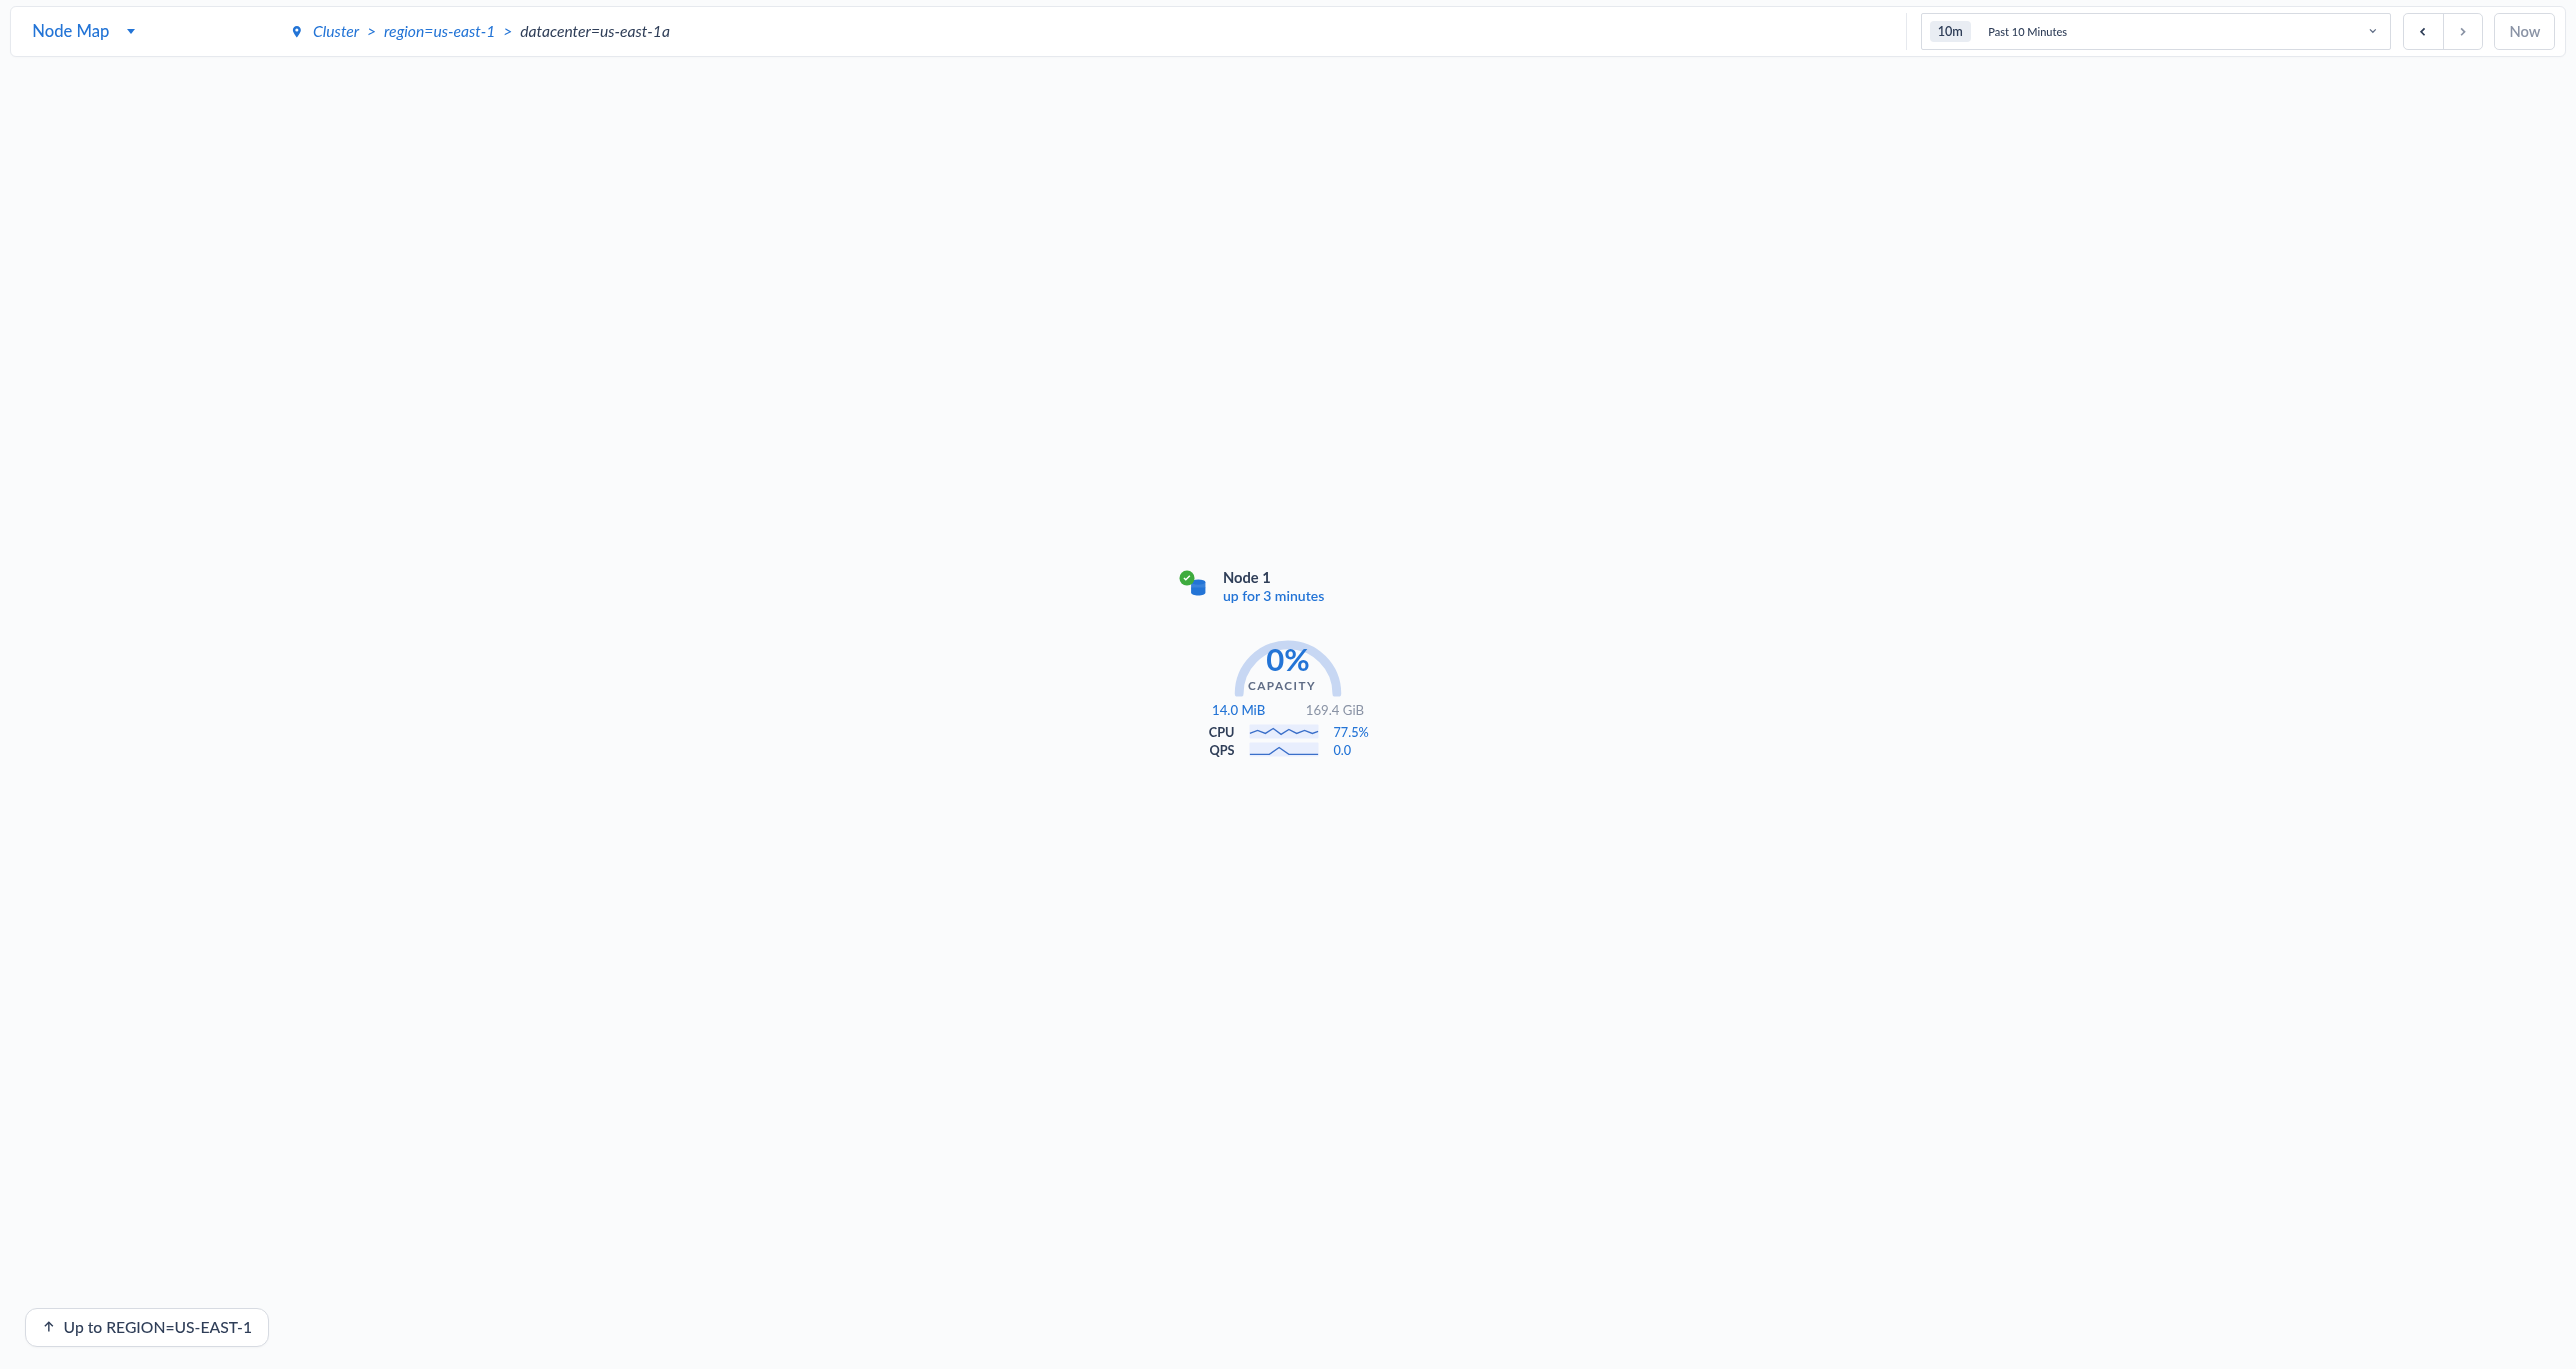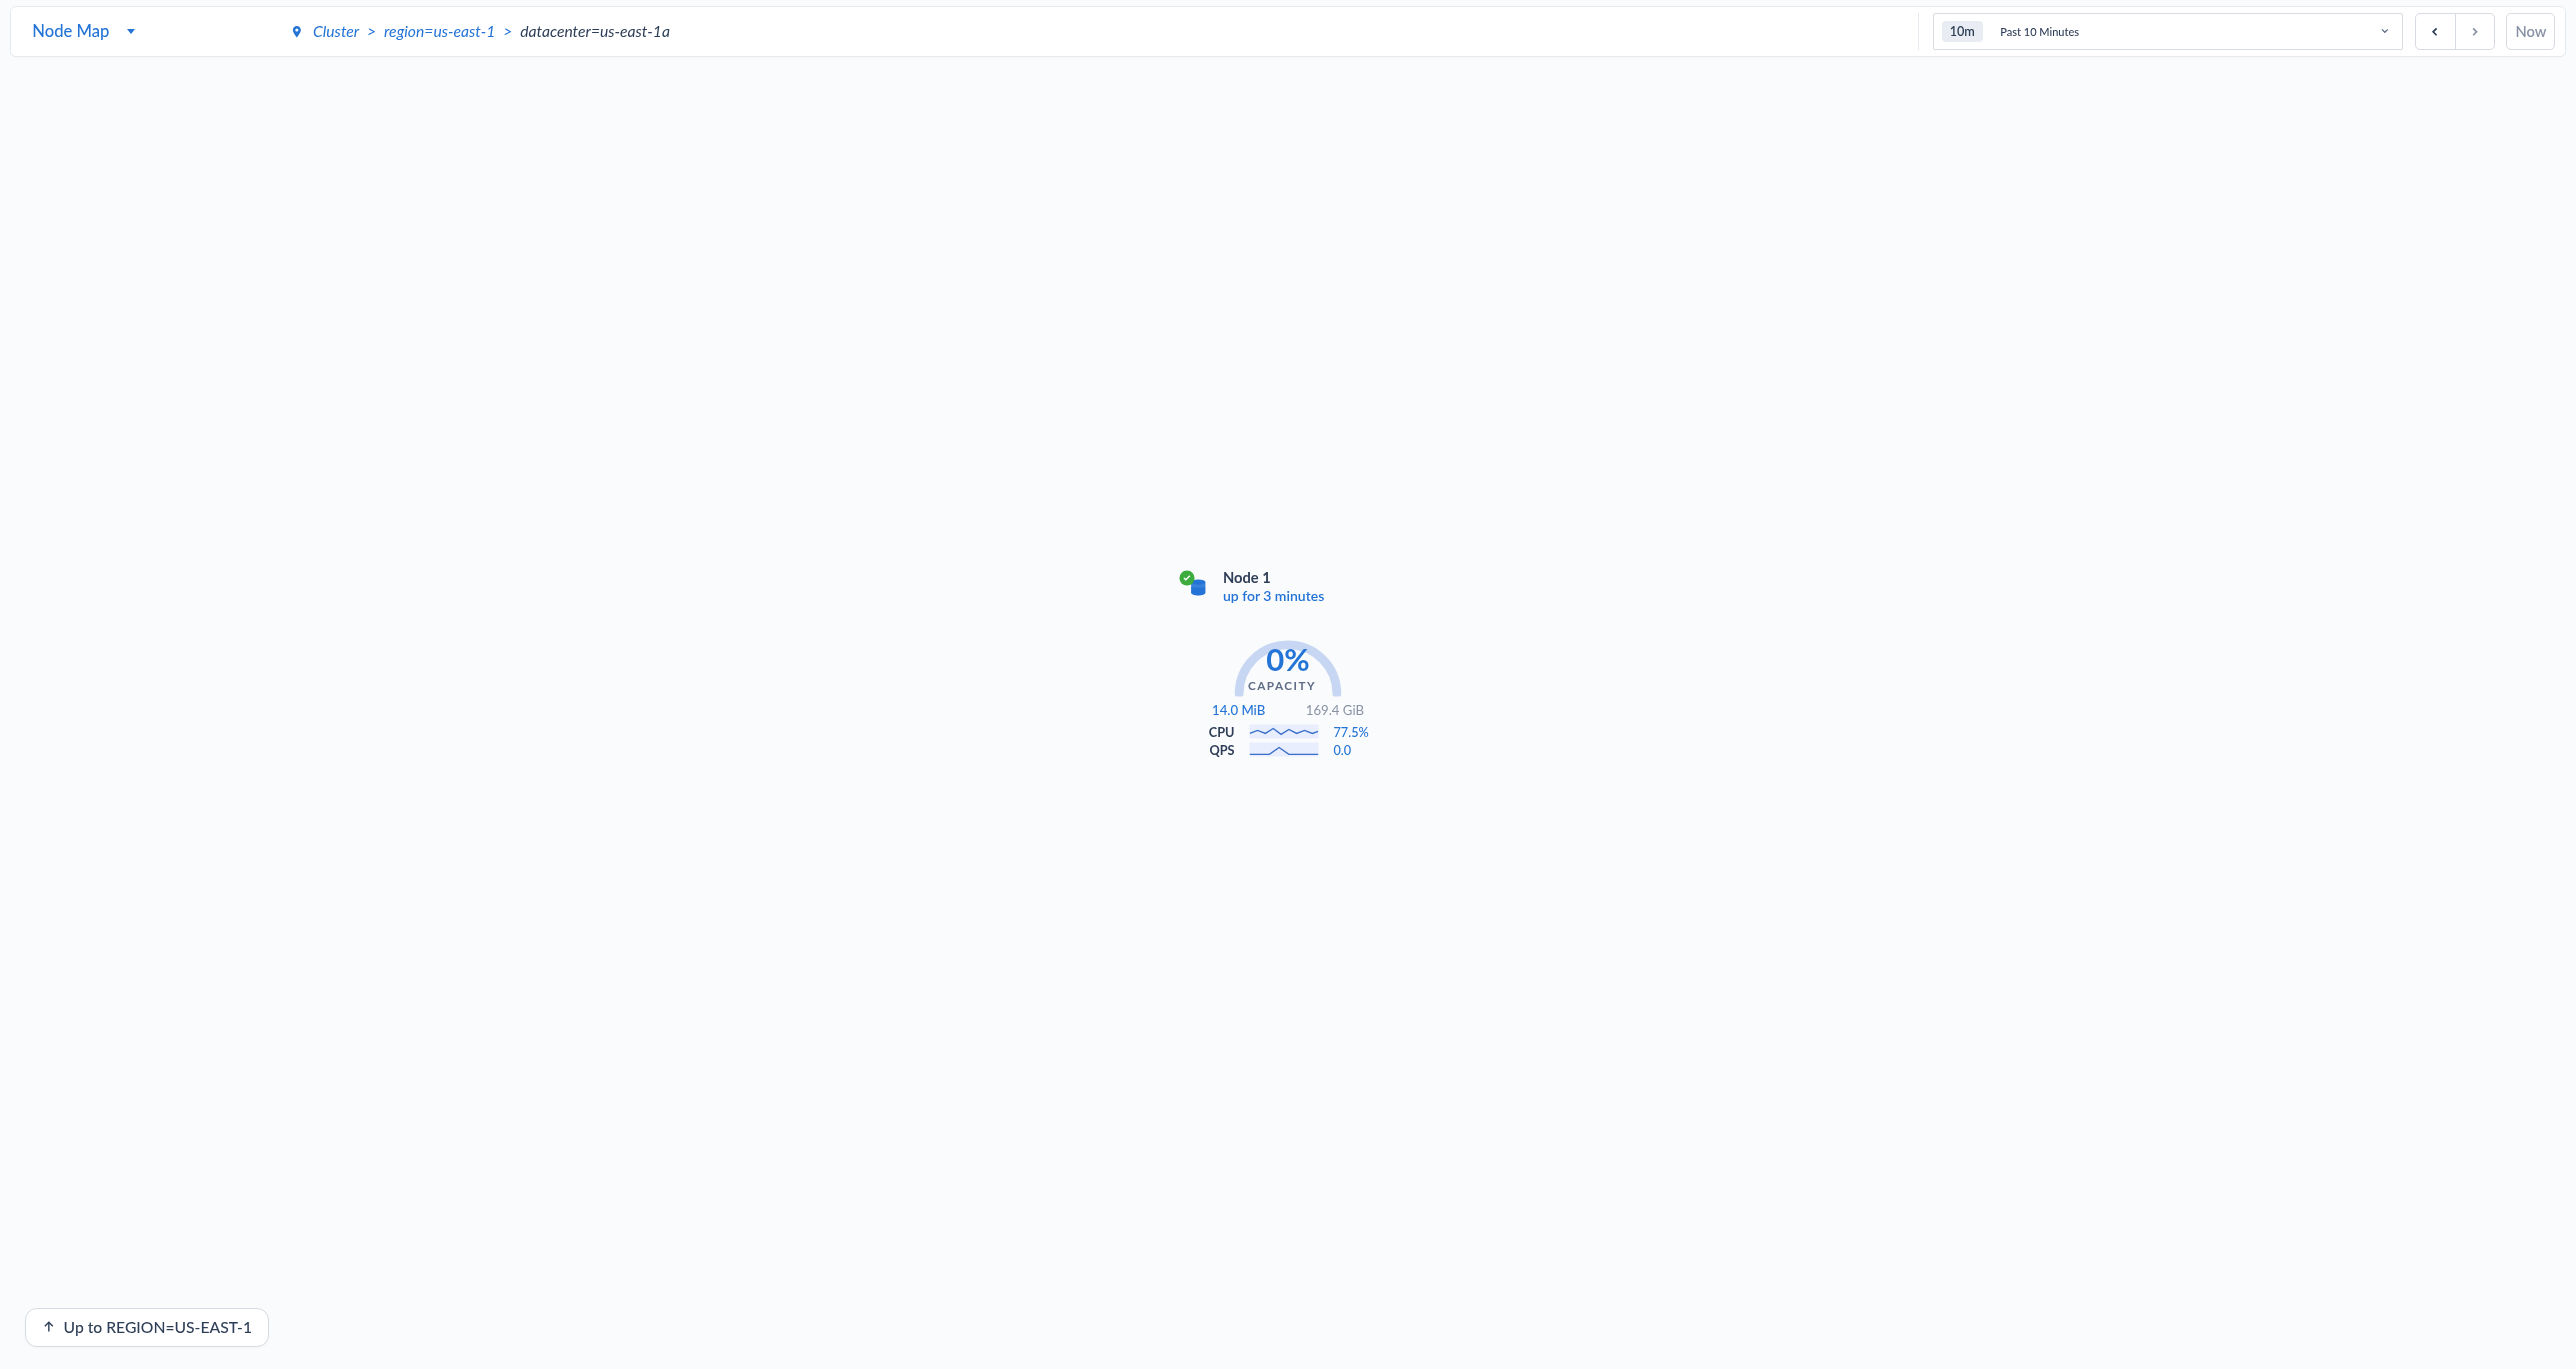--- a/index.html
+++ b/index.html
@@ -134,21 +134,21 @@
     color: var(--text-dark);
   }
   .navbtn + .navbtn { border-left: 1px solid var(--border); color: var(--text-muted); }
   .nowbtn {
     display: flex;
     align-items: center;
     justify-content: center;
     border: 1px solid var(--border);
     border-radius: 4.9px;
     height: 37px;
-    padding: 0 8px;
+    padding: 0 14px;
     font-weight: 600;
     font-size: 14.7px;
     color: var(--text-muted);
     cursor: pointer;
     background: #fff;
   }
 
   
   .canvas {
     position: relative;

